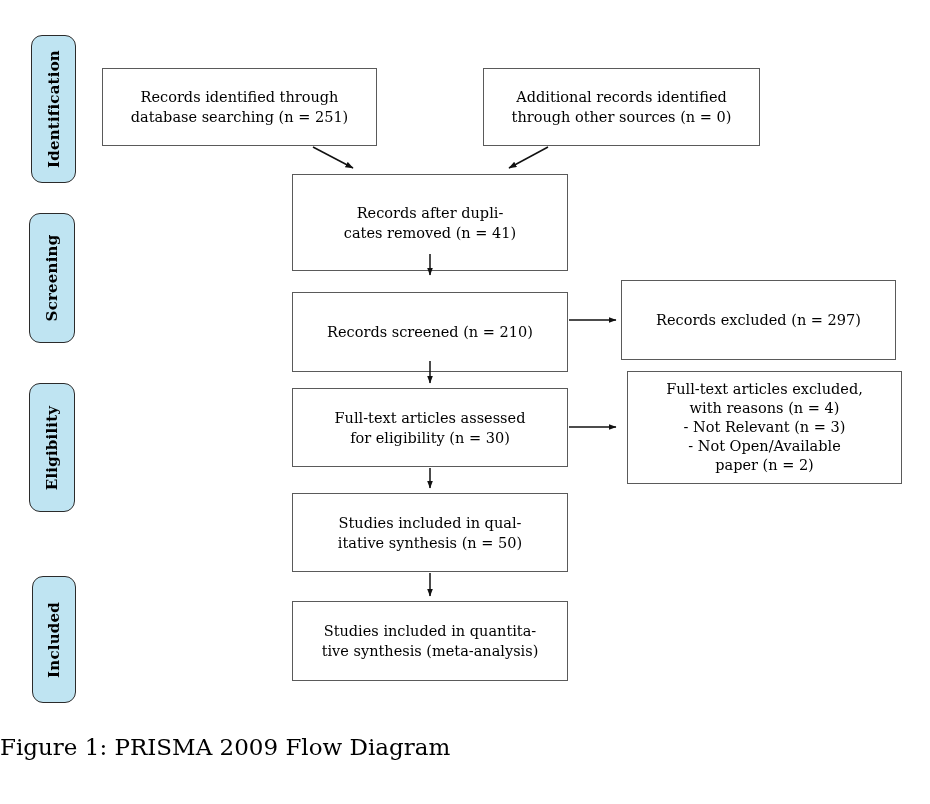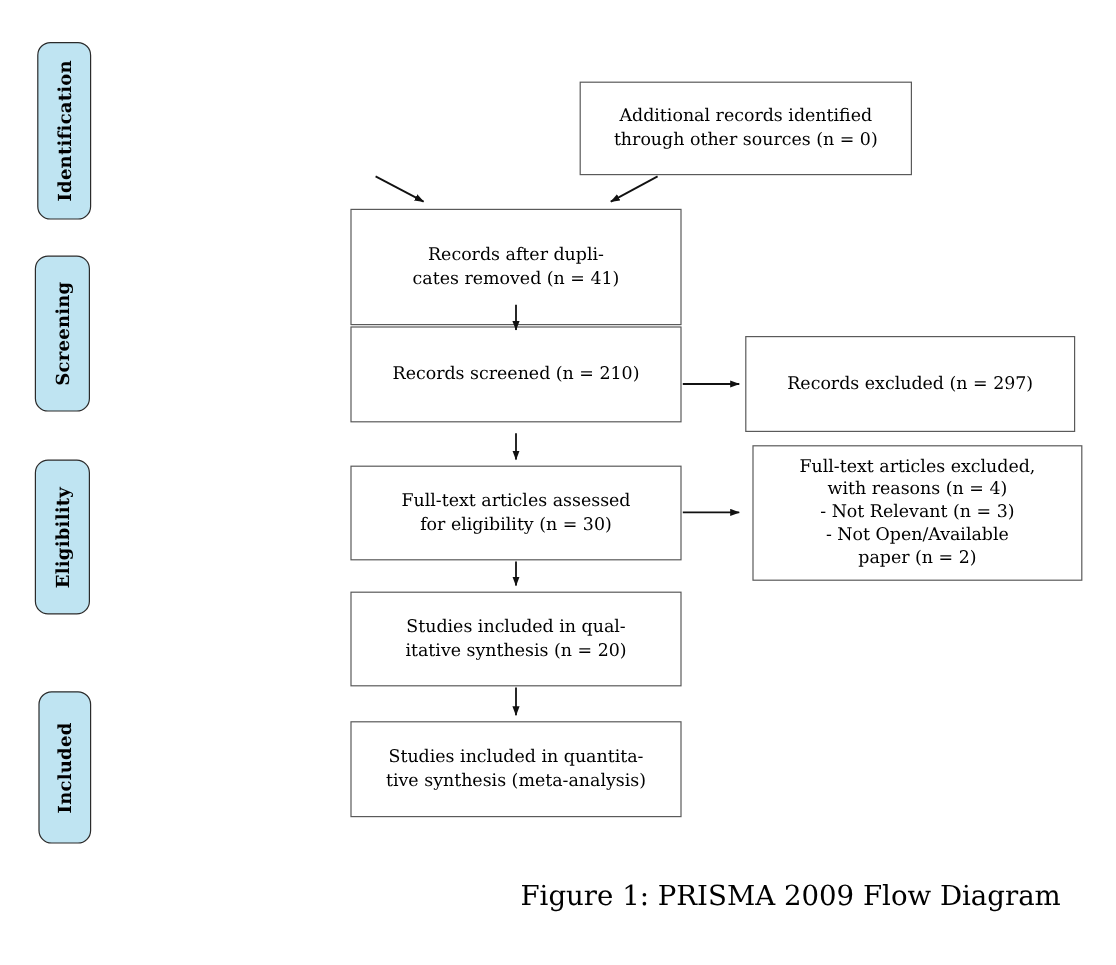--- a/index.html
+++ b/index.html
@@ -45,34 +45,33 @@
     padding:2px 6px;
   }
   .fbox.small-lh{line-height:19px;}
   #arrow-layer{
     position:absolute;left:0;top:0;width:930px;height:804px;
     pointer-events:none;
   }
   #caption{
     position:absolute;
     left:0;top:734px;width:884px;
-    text-align:right;
+    text-align:left;
     font-size:23px;
-    padding-left:34px;
   }
   
   #stage-identification{left:31px;top:35px;width:45px;height:148px;}
   #stage-screening{left:29px;top:213px;width:46px;height:130px;}
   #stage-eligibility{left:29px;top:383px;width:46px;height:129px;}
   #stage-included{left:32px;top:576px;width:44px;height:127px;}
   
   #box-records-identified{left:102px;top:68px;width:275px;height:78px;}
   #box-additional-records{left:483px;top:68px;width:277px;height:78px;}
   #box-duplicates-removed{left:292px;top:174px;width:276px;height:97px;}
-  #box-records-screened{left:292px;top:272px;width:276px;height:80px;}
+  #box-records-screened{left:292px;top:292px;width:276px;height:80px;}
   #box-records-excluded{left:621px;top:280px;width:275px;height:80px;}
   #box-fulltext-assessed{left:292px;top:388px;width:276px;height:79px;}
   #box-fulltext-excluded{left:627px;top:371px;width:275px;height:113px;}
   #box-qualitative{left:292px;top:493px;width:276px;height:79px;}
   #box-quantitative{left:292px;top:601px;width:276px;height:80px;}
 </style>
 </head>
 <body>
 
 <div id="canvas">
@@ -83,35 +82,37 @@
   <div class="stage" id="stage-screening">
     <span class="vtext">Screening</span>
   </div>
   <div class="stage" id="stage-eligibility">
     <span class="vtext">Eligibility</span>
   </div>
   <div class="stage" id="stage-included">
     <span class="vtext">Included</span>
   </div>
 
+  <div class="fbox" id="box-records-identified">Records identified through
+database searching (n = 251)</div>
   <div class="fbox" id="box-additional-records">Additional records identified
 through other sources (n = 0)</div>
   <div class="fbox" id="box-duplicates-removed">Records after dupli-
 cates removed (n = 41)</div>
   <div class="fbox" id="box-records-screened">Records screened (n = 210)</div>
   <div class="fbox" id="box-records-excluded">Records excluded (n = 297)</div>
   <div class="fbox" id="box-fulltext-assessed">Full-text articles assessed
 for eligibility (n = 30)</div>
   <div class="fbox small-lh" id="box-fulltext-excluded">Full-text articles excluded,
 with reasons (n = 4)
 - Not Relevant (n = 3)
 - Not Open/Available
 paper (n = 2)</div>
   <div class="fbox" id="box-qualitative">Studies included in qual-
-itative synthesis (n = 20)</div>
+itative synthesis (n = 50)</div>
   <div class="fbox" id="box-quantitative">Studies included in quantita-
 tive synthesis (meta-analysis)</div>
 
   <svg id="arrow-layer" viewBox="0 0 930 804" xmlns="http://www.w3.org/2000/svg">
     <defs>
       <marker id="ah" markerWidth="9" markerHeight="7" refX="7.5" refY="3" orient="auto" markerUnits="userSpaceOnUse">
         <path d="M0,0 L8,3 L0,6 Z" fill="#111111"></path>
       </marker>
     </defs>
     <line x1="313" y1="147" x2="353" y2="168" stroke="#111111" stroke-width="1.5" marker-end="url(#ah)"></line>

